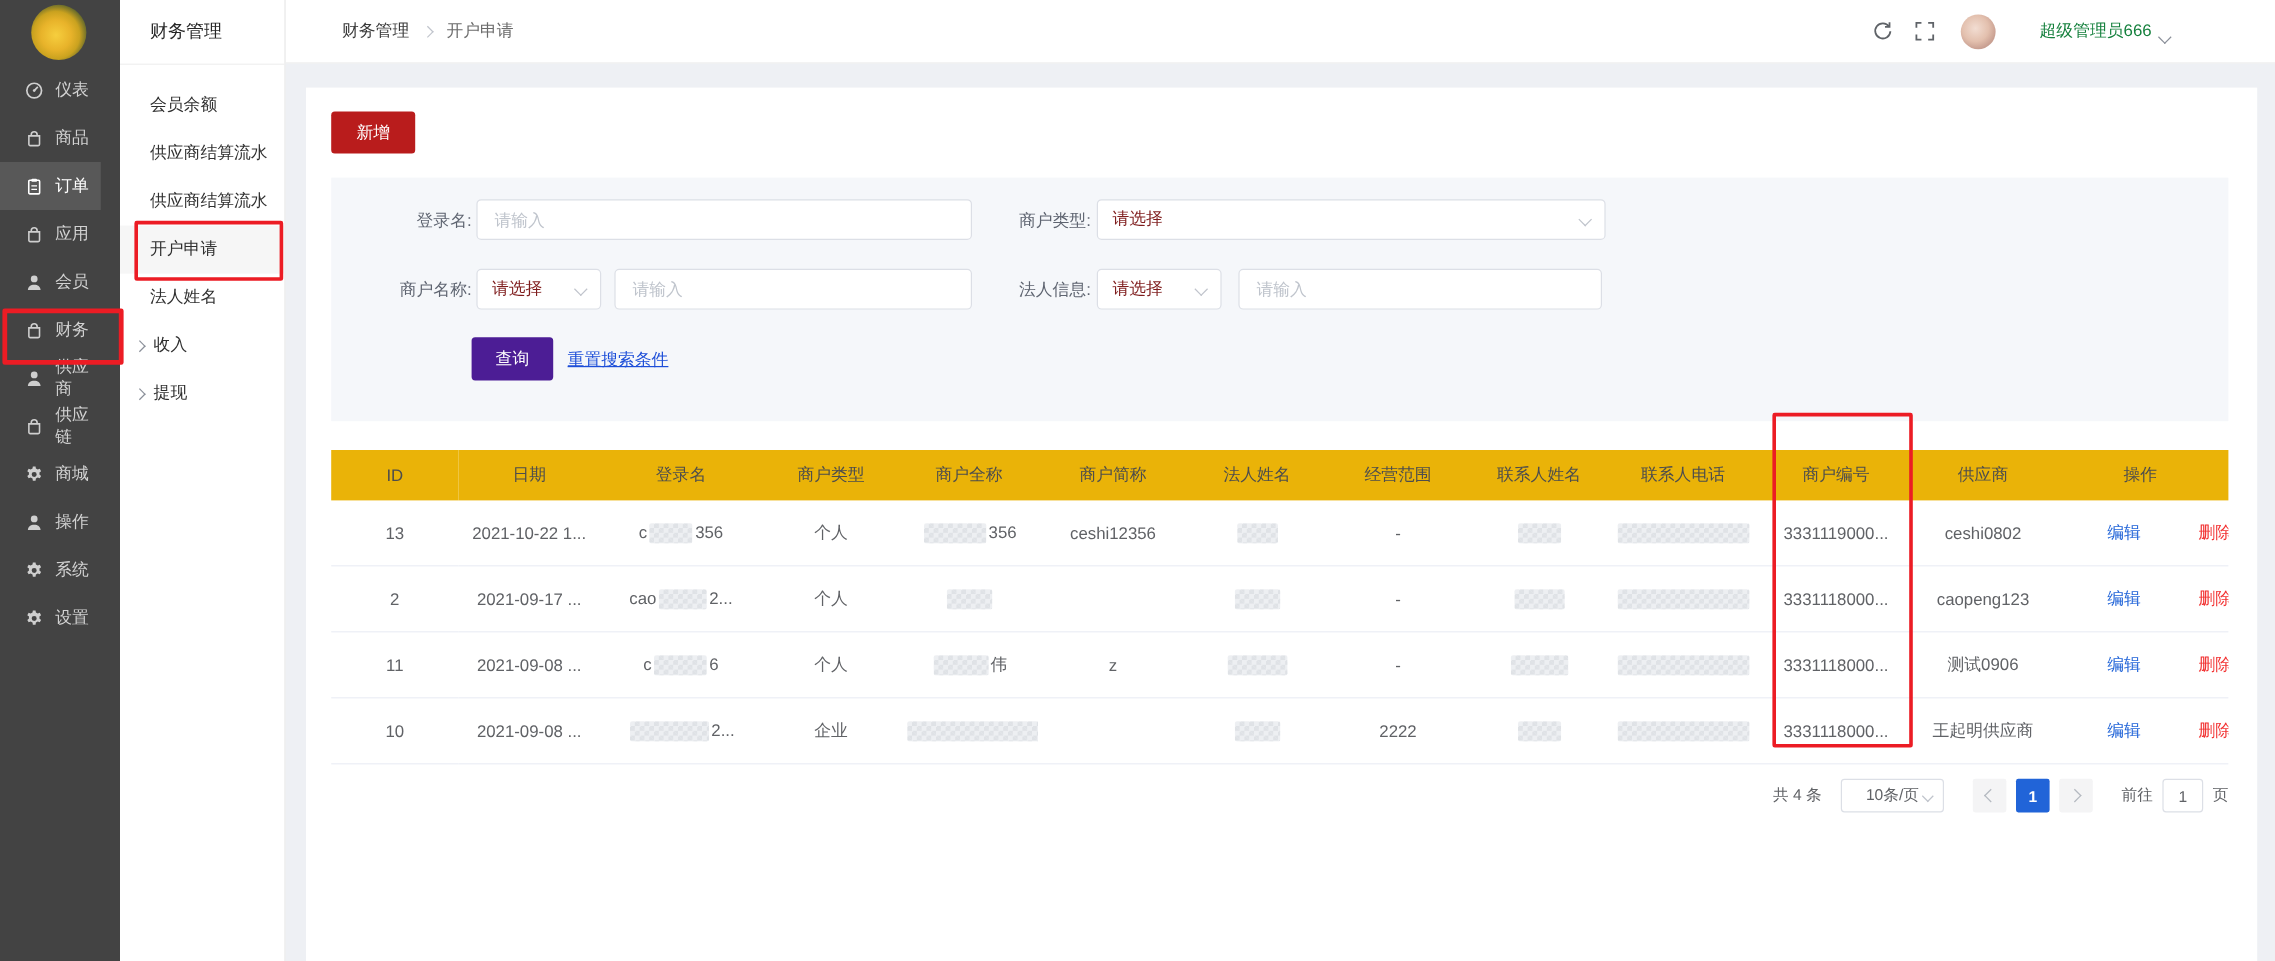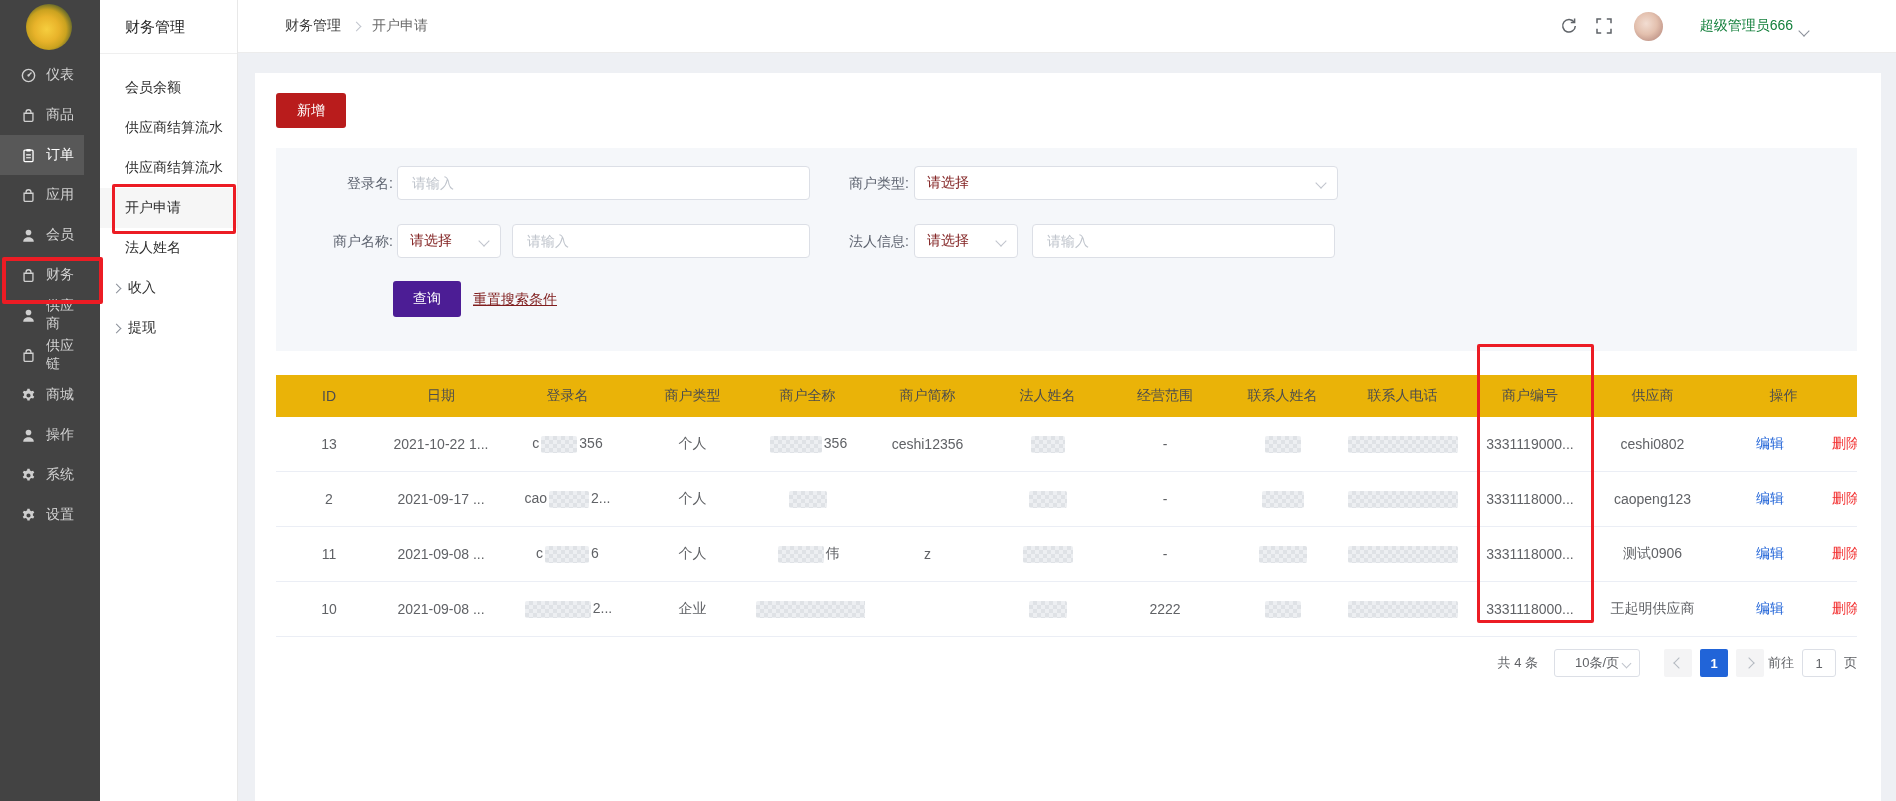--- a/index.html
+++ b/index.html
@@ -79,21 +79,21 @@
     display:flex;align-items:center;justify-content:center;color:#606266;cursor:pointer;box-sizing:border-box;margin-right:20px;}
   .pg-size .sel-arrow{position:absolute;right:9px;top:10px;width:6px;height:6px;
     border-right:1.3px solid #c0c4cc;border-bottom:1.3px solid #c0c4cc;transform:rotate(45deg);}
   .pg-btn{width:28px;height:28px;border-radius:2px;background:#f4f4f5;display:flex;align-items:center;
     justify-content:center;cursor:pointer;margin:0 4px;}
   .pg-btn .ar{width:7px;height:7px;border-left:1.5px solid #b4b9c0;border-bottom:1.5px solid #b4b9c0;}
   .pg-btn .ar.left{transform:rotate(45deg);margin-left:2px;}
   .pg-btn .ar.right{transform:rotate(-135deg);margin-right:2px;}
   .pg-cur{width:28px;height:28px;border-radius:2px;color:#fff;display:flex;align-items:center;
     justify-content:center;font-weight:bold;margin:0 4px;cursor:default;}
-  .pg-goto{margin-right:8px;}
+  .pg-goto{margin-left:20px;margin-right:8px;}
   .pg-input{width:34px;height:28px;border:1px solid #dcdfe6;border-radius:3px;text-align:center;
     font-size:13px;color:#606266;outline:none;box-sizing:border-box;font-family:inherit;}
   .pg-unit{margin-left:8px;}
   
   .anno{position:absolute;border:3px solid #ec1c24;background:transparent;z-index:50;pointer-events:none;border-radius:2px;}
   #anno-finance{left:2px;top:257px;width:93px;height:39px;border-width:4px;}
   #anno-menu{left:112px;top:184px;width:118px;height:44px;border-width:3px;}
   #anno-column{left:1477px;top:344px;width:111px;height:273px;border-width:3px;}
 </style>
 </head>
@@ -266,21 +266,21 @@
     <div class="f-label" style="left:553px;top:76px;">法人信息:</div>
     <div class="ctrl" style="left:638px;top:76px;width:104px;">
       <span class="ph">请选择</span>
       <span class="sel-arrow"></span>
     </div>
     <div class="ctrl" style="left:756px;top:76px;width:303px;">
       <input placeholder="请输入" style="">
     </div>
 
     <button class="btn btn-search" style="background: #4c1d95;">查询</button>
-    <span class="reset-link" style="color: #7f1d1d;">重置搜索条件</span>
+    <span class="reset-link" style="color: #1d4ed8;">重置搜索条件</span>
   </div>
 
   <table class="tbl">
     <colgroup id="tbl-cols">
         <col style="width: 106px;">
         <col style="width: 118px;">
         <col style="width: 135px;">
         <col style="width: 115px;">
         <col style="width: 115px;">
         <col style="width: 125px;">

